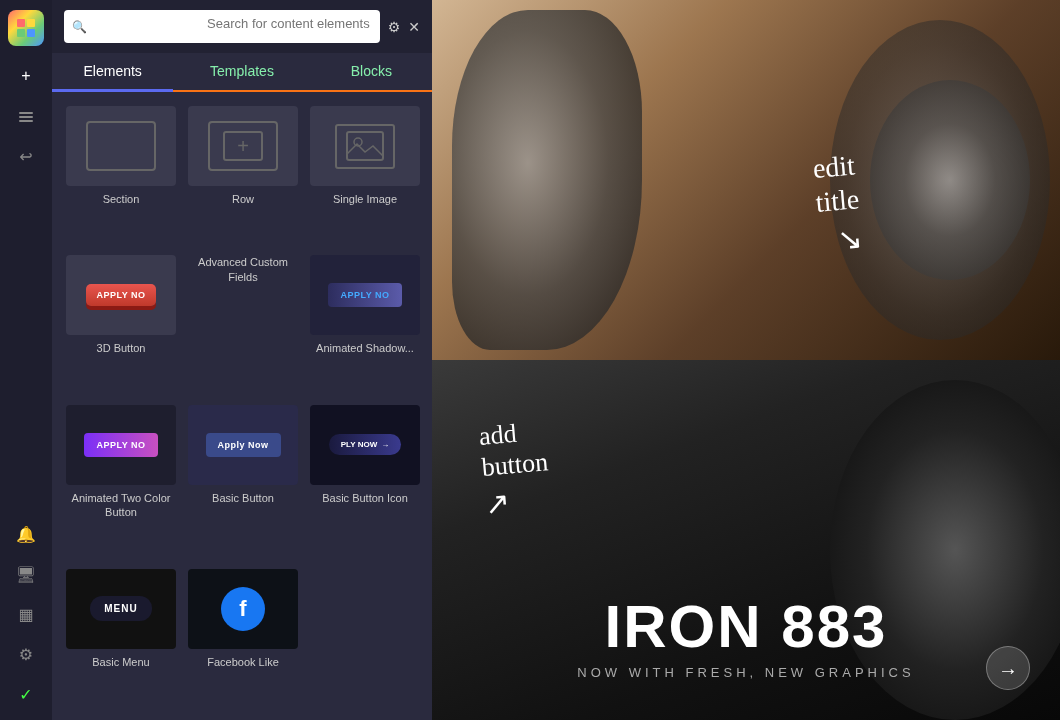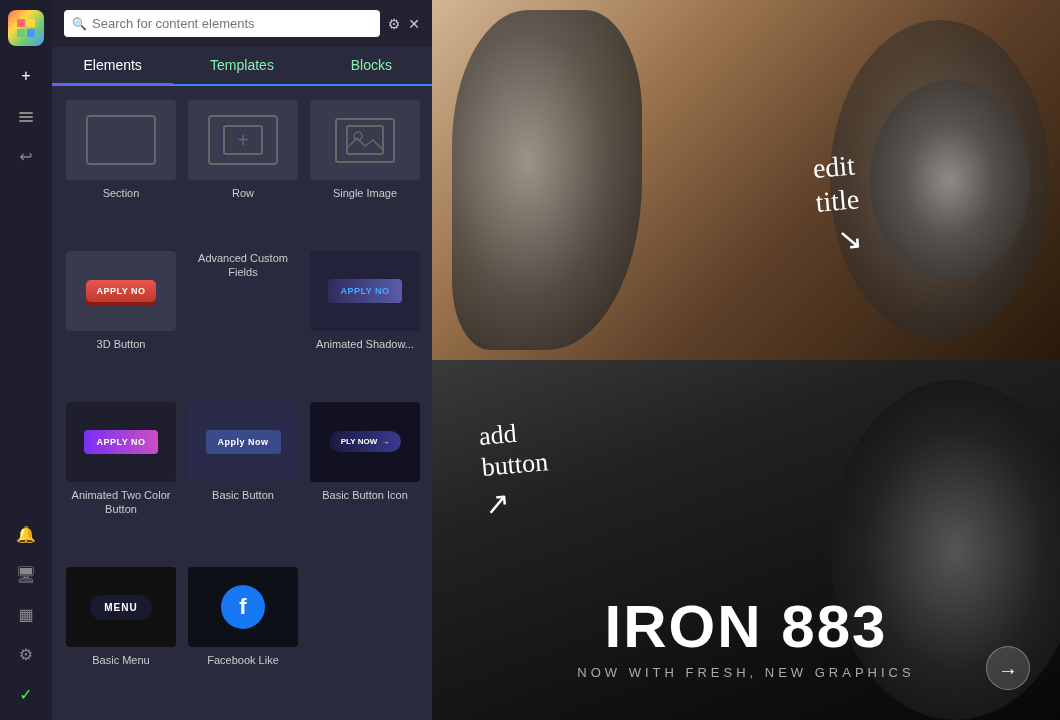--- a/index.html
+++ b/index.html
@@ -53,36 +53,37 @@
     }
     .search-icon-inner {
       position: absolute; left: 8px; top: 50%; transform: translateY(-50%);
       color: #999; font-size: 12px;
     }
     .panel-search input {
       width: 100%;
       background: #fff;
       border: none;
       border-radius: 4px;
-      padding: 6px 10px 6px 28px;
+      padding: 6px 10px 12px 28px;
       font-size: 13px;
       color: #555;
       outline: none;
+      text-align: right;
     }
     .panel-search-icons {
       display: flex; gap: 8px;
     }
     .panel-search-icons span {
       color: #ccc; cursor: pointer; font-size: 14px;
     }
 
     
     .panel-tabs {
       display: flex;
-      border-bottom: 2px solid #3b82f6;
+      border-bottom: 2px solid #f97316;
       background: #2a2a3e;
       gap: 8px;
     }
     .panel-tab {
       flex: 1;
       text-align: center;
       padding: 10px 0;
       font-size: 14px;
       color: #86efac;
       cursor: pointer;

